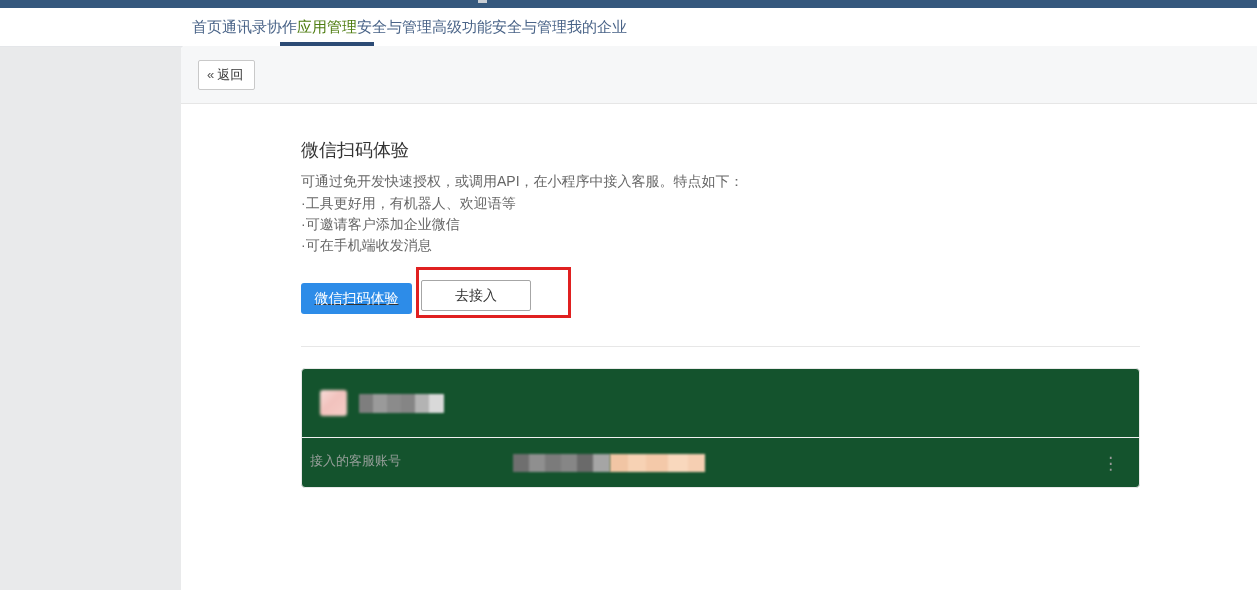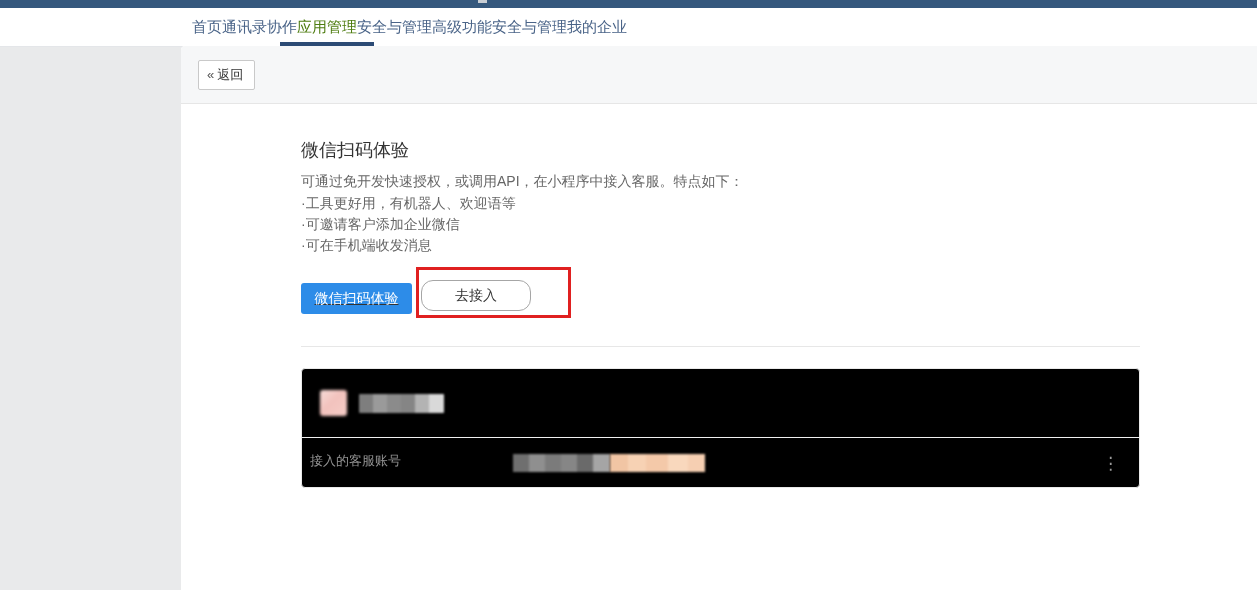--- a/index.html
+++ b/index.html
@@ -68,21 +68,21 @@
     color:#fff; font-size:14px; cursor:pointer;
     font-family:inherit;
   }
   .annotation-box {
     margin-left:4px;
     border:3px solid #e02020;
     padding:10px 37px 4px 2px;
   }
   .btn-secondary {
     width:110px; height:31px;
-    background:#fff; border:1px solid #a6a6a6; border-radius:12px;
+    background:#fff; border:1px solid #a6a6a6; border-radius:2px;
     color:#333; font-size:14px; cursor:pointer;
     font-family:inherit;
   }
 
   .divider { margin-top:27px; width:839px; height:0; border-top:1px solid #e7e7e7; }
 
   
   .section-head { margin-top:25px; display:flex; align-items:center; gap:6px; }
   .section-title { font-size:14px; color:#555; }
   .info-icon {
@@ -90,21 +90,21 @@
     background:#cfcfcf; color:#fff;
     font-family:"Liberation Serif",serif; font-style:italic;
     font-size:10px; line-height:14px; text-align:center;
     cursor:pointer; user-select:none;
   }
 
   
   .card {
     margin-top:21px; width:839px;
     border:1px solid #e9e9e9; border-radius:4px;
-    background:#000000;
+    background:#14532d;
   }
   .card-row1 {
     height:69px; display:flex; align-items:center;
     padding-left:18px; border-bottom:1px solid #f0f0f0;
     position:relative;
   }
   .redact-avatar {
     width:27px; height:26px; border-radius:3px;
     background:linear-gradient(135deg,#f7dcd8 0%,#f2c2bd 45%,#f5cdc7 100%);
     filter:blur(1.5px);

